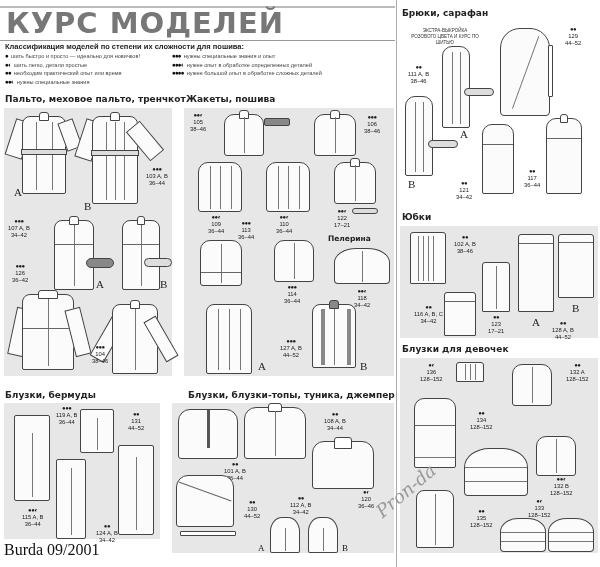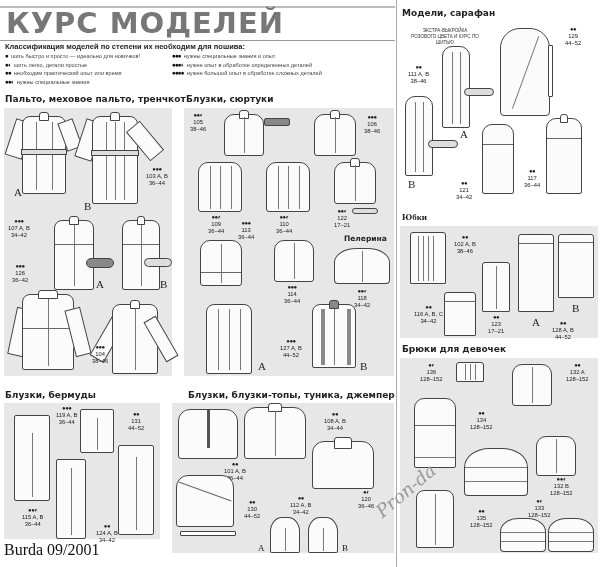--- a/index.html
+++ b/index.html
@@ -47,21 +47,21 @@
   .extra-note { position: absolute; left: 410px; top: 28px; width: 70px; font-size: 4.6px; color: #333; text-align: center; line-height: 6px; }
   .footer { position: absolute; left: 4px; top: 541px; font-family: "Liberation Serif", "DejaVu Serif", serif; font-size: 16px; color: #111; }
   .watermark { position: absolute; left: 370px; top: 480px; font-family: "DejaVu Serif", serif; font-style: italic; font-size: 18px; color: #999; transform: rotate(-40deg); }
 </style>
 </head>
 <body>
 
 <div class="topline"></div>
 <div class="title">КУРС МОДЕЛЕЙ</div>
 <div class="title-rule"></div>
-<div class="legend-heading">Классификация моделей по степени их необходим для пошива:</div>
+<div class="legend-heading">Классификация моделей по степени их сложности для пошива:</div>
 
 <div class="legend legend-left">
   <div class="row">
       <span class="dots">●</span>
       <span>шить быстро и просто — идеально для новичков!</span>
     </div>
   <div class="row">
       <span class="dots">●◐</span>
       <span>шить легко, детали простые</span>
     </div>
@@ -159,21 +159,21 @@
     <div class="seam" style="left:50%;"></div>
   </div>
   <div class="sleeve" style="left:150px;top:208px;width:14px;height:46px;transform:rotate(-30deg);"></div>
   <div class="label" style="left:88px;top:236px;">
     <span class="d">●●●</span>
     <span class="n">104</span>
     <span class="n">38–46</span>
   </div>
 </div>
 
-<div class="sec-title" style="left:186px;top:94px;">Блузки, сюртуки</div>
+<div class="sec-title" style="left:186px;top:94px;">Жакеты, пошива</div>
 <div class="panel" style="left:184px;top:108px;width:210px;height:268px;">
   <div class="label" style="left:6px;top:4px;">
     <span class="d">●●◐</span>
     <span class="n">105</span>
     <span class="n">38–46</span>
   </div>
   <div class="garment jacket" style="left:40px;top:6px;width:40px;height:42px;">
     <div class="collar"></div>
     <div class="seam" style="left:50%;"></div>
   </div>
@@ -230,21 +230,21 @@
     <div class="waist" style="top:70%;"></div>
   </div>
   <div class="garment jacket" style="left:90px;top:132px;width:40px;height:42px;">
     <div class="seam" style="left:50%;"></div>
   </div>
   <div class="label" style="left:100px;top:176px;">
     <span class="d">●●●</span>
     <span class="n">114</span>
     <span class="n">36–44</span>
   </div>
-  <div class="sec-title" style="left:160px;top:126px;font-size:7.5px;">Пелерина</div>
+  <div class="sec-title" style="left:144px;top:126px;font-size:7.5px;">Пелерина</div>
   <div class="garment ruffle" style="left:150px;top:140px;width:56px;height:36px;">
     <div class="seam" style="left:50%;"></div>
   </div>
   <div class="label" style="left:170px;top:180px;">
     <span class="d">●●◐</span>
     <span class="n">118</span>
     <span class="n">34–42</span>
   </div>
 
   <div class="garment coat" style="left:22px;top:196px;width:46px;height:70px;">
@@ -347,21 +347,21 @@
   <div class="garment top" style="left:98px;top:114px;width:30px;height:36px;border-radius:40% 40% 2px 2px;">
     <div class="seam" style="left:50%;top:30%;"></div>
   </div>
   <div class="variant" style="left:86px;top:140px;font-size:9px;">A</div>
   <div class="garment top" style="left:136px;top:114px;width:30px;height:36px;border-radius:40% 40% 2px 2px;">
     <div class="seam" style="left:50%;top:30%;"></div>
   </div>
   <div class="variant" style="left:170px;top:140px;font-size:9px;">B</div>
 </div>
 
-<div class="sec-title" style="left:402px;top:8px;">Модели, сарафан</div>
+<div class="sec-title" style="left:402px;top:8px;">Брюки, сарафан</div>
 <div class="extra-note">ЭКСТРА-ВЫКРОЙКА РОЗОВОГО ЦВЕТА И КУРС ПО ШИТЬЮ</div>
 <div class="label" style="left:408px;top:64px;">
   <span class="d">●●</span>
   <span class="n">111 A, B</span>
   <span class="n">38–46</span>
 </div>
 <div class="garment dress" style="left:442px;top:46px;width:28px;height:82px;">
   <div class="seam" style="left:35%;"></div>
   <div class="seam" style="left:65%;"></div>
 </div>
@@ -393,21 +393,21 @@
 <div class="garment dress" style="left:546px;top:118px;width:36px;height:76px;">
   <div class="collar"></div>
   <div class="waist" style="top:25%;"></div>
 </div>
 <div class="label" style="left:524px;top:168px;">
   <span class="d">●●</span>
   <span class="n">117</span>
   <span class="n">36–44</span>
 </div>
 
-<div class="sec-title" style="left:402px;top:212px;font-family:Liberation Serif, serif;">Юбки</div>
+<div class="sec-title" style="left:402px;top:212px;">Юбки</div>
 <div class="panel" style="left:400px;top:226px;width:198px;height:112px;">
   <div class="garment skirt" style="left:10px;top:6px;width:36px;height:52px;">
     <div class="seam" style="left:20%;"></div>
     <div class="seam" style="left:35%;"></div>
     <div class="seam" style="left:50%;"></div>
     <div class="seam" style="left:65%;"></div>
   </div>
   <div class="label" style="left:54px;top:8px;">
     <span class="d">●●</span>
     <span class="n">102 A, B</span>
@@ -437,21 +437,21 @@
     <span class="d">●●</span>
     <span class="n">128 A, B</span>
     <span class="n">44–52</span>
   </div>
   <div class="garment skirt" style="left:158px;top:8px;width:36px;height:64px;">
     <div class="waist" style="top:12%;"></div>
   </div>
   <div class="variant" style="left:172px;top:76px;">B</div>
 </div>
 
-<div class="sec-title" style="left:402px;top:344px;">Брюки для девочек</div>
+<div class="sec-title" style="left:402px;top:344px;">Блузки для девочек</div>
 <div class="panel" style="left:400px;top:358px;width:198px;height:195px;">
   <div class="label" style="left:20px;top:4px;">
     <span class="d">●◐</span>
     <span class="n">136</span>
     <span class="n">128–152</span>
   </div>
   <div class="garment skirt" style="left:56px;top:4px;width:28px;height:20px;">
     <div class="seam" style="left:30%;"></div>
     <div class="seam" style="left:50%;"></div>
     <div class="seam" style="left:70%;"></div>

